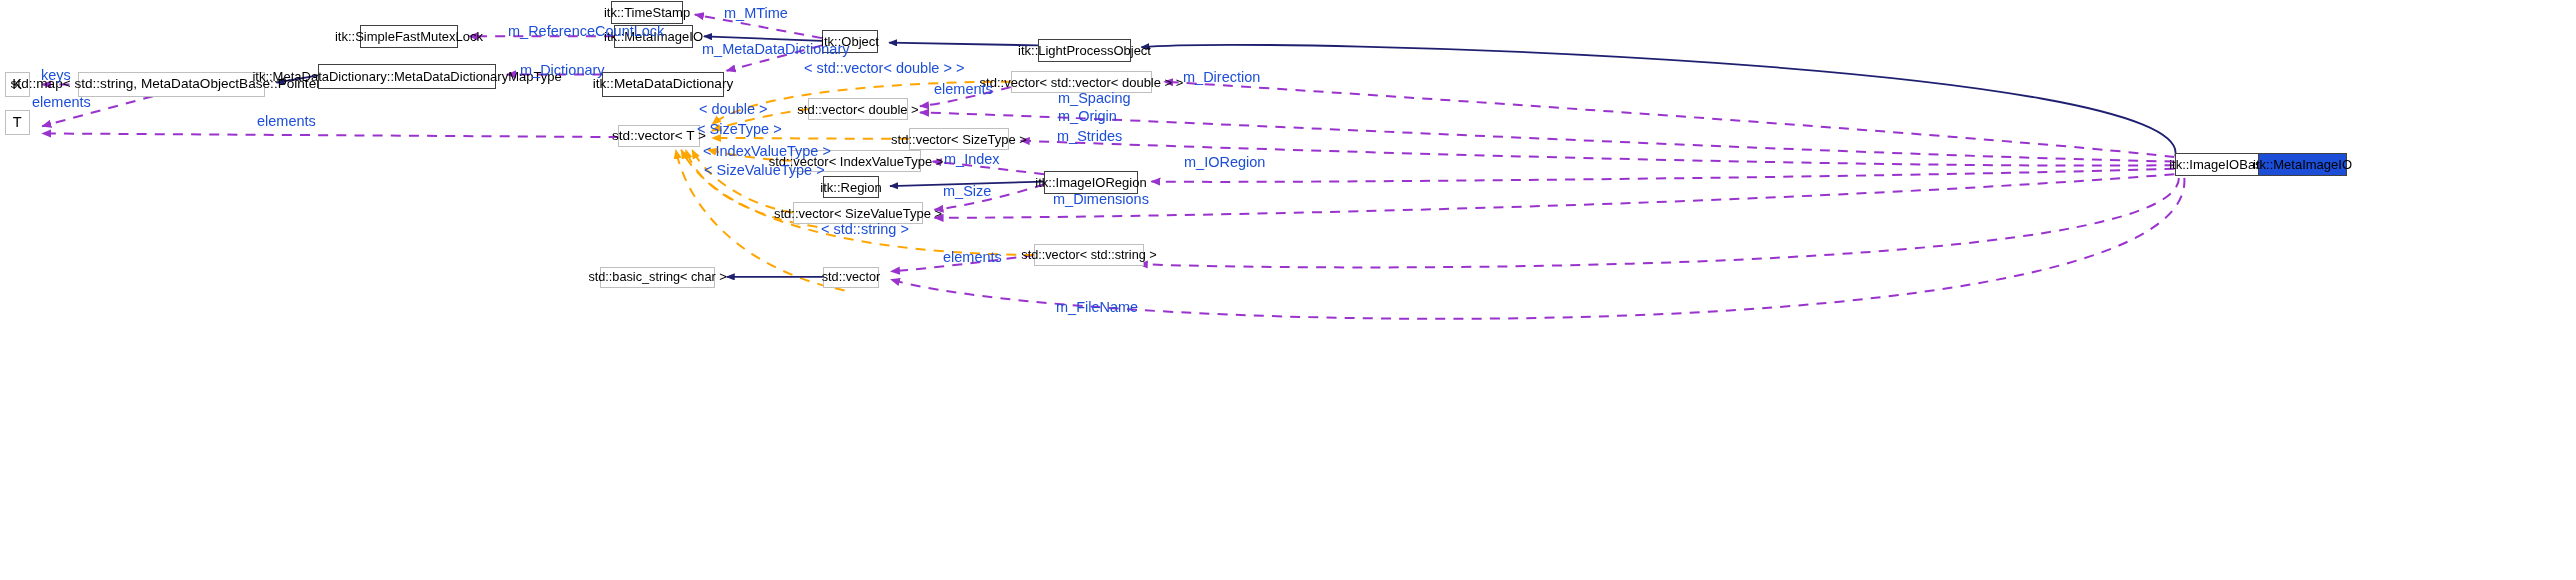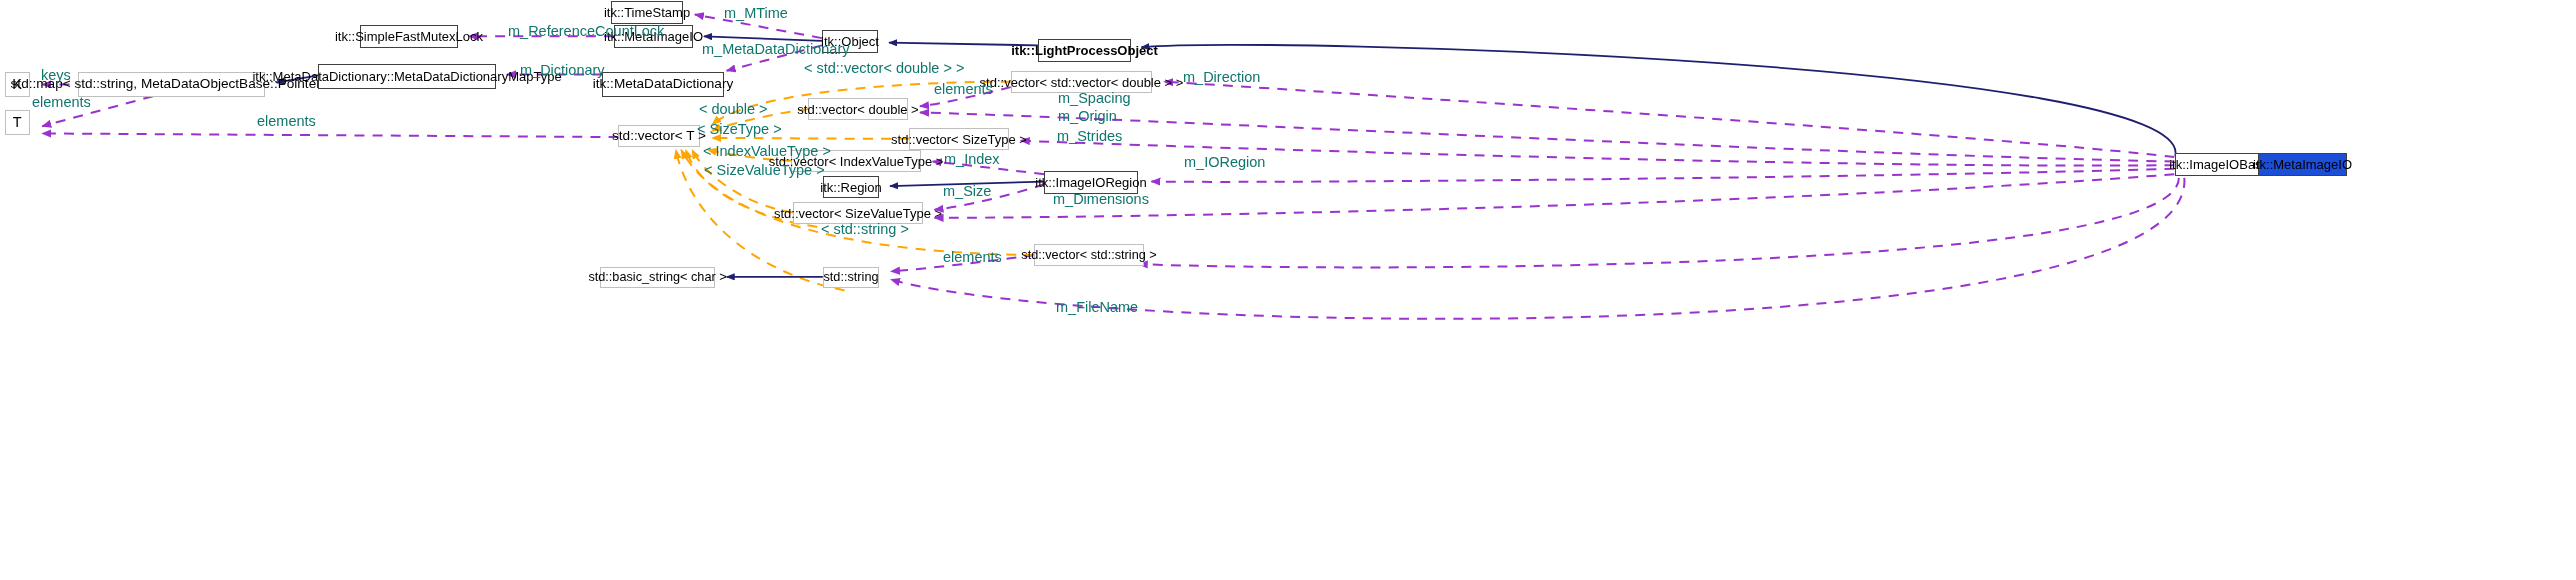--- a/index.html
+++ b/index.html
@@ -47,21 +47,21 @@
   }
   
   .node.current {
     background: #1d4ed8;
     border: 1.8px solid #404040;
   }
   .edge-label {
     position: absolute;
     font-family: "Liberation Sans", sans-serif;
     font-size: 14.5px;
-    color: #0f766e;
+    color: #1d4ed8;
     white-space: nowrap;
     line-height: 1.15;
     background: transparent;
   }
   .edge-label.two-line { line-height: 1.25; }
 </style>
 </head>
 <body>
 
 <div id="canvas">
@@ -183,21 +183,21 @@
   </div>
 
   <div class="node cls" style="left:614px; top:24.5px; width:79px;  height:23.6px; font-size:13px;">
     <span>itk::MetaImageIO</span>
   </div>
 
   <div class="node cls" style="left:822px; top:30px; width:56px;  height:23px; font-size:13px;">
     <span>itk::Object</span>
   </div>
 
-  <div class="node cls" style="left:1038px; top:39px; width:93px; height:23px; font-size:13px;font-weight:bold;">
+  <div class="node cls" style="left:1038px; top:39px; width:93px; height:23px; font-size:13px;">
     <span>itk::LightProcessObject</span>
   </div>
 
   <div class="node tpl" style="left:618px; top:125px; width:82px; height:22px; font-size:13.6px;">
     <span>std::vector&lt; T &gt;</span>
   </div>
 
   <div class="node tpl" style="left:808px; top:98px; width:100px; height:22px; font-size:13px;">
     <span>std::vector&lt; double &gt;</span>
   </div>
@@ -224,21 +224,21 @@
 
   <div class="node tpl" style="left:793px; top:202px; width:130px; height:22px; font-size:13px;">
     <span>std::vector&lt; SizeValueType &gt;</span>
   </div>
 
   <div class="node tpl" style="left:600px; top:267px; width:115px; height:21px; font-size:12.7px;">
     <span>std::basic_string&lt; char &gt;</span>
   </div>
 
   <div class="node tpl" style="left:823px; top:267px; width:56px; height:21px; font-size:12.7px;">
-    <span>std::string</span>
+    <span>std::vector</span>
   </div>
 
   <div class="node tpl" style="left:1034px; top:244px; width:110px; height:22px; font-size:12.7px;">
     <span>std::vector&lt; std::string &gt;</span>
   </div>
 
   <div class="node cls" style="left:2175px; top:153px; width:88px; height:23px; font-size:13px;">
     <span>itk::ImageIOBase</span>
   </div>
 

